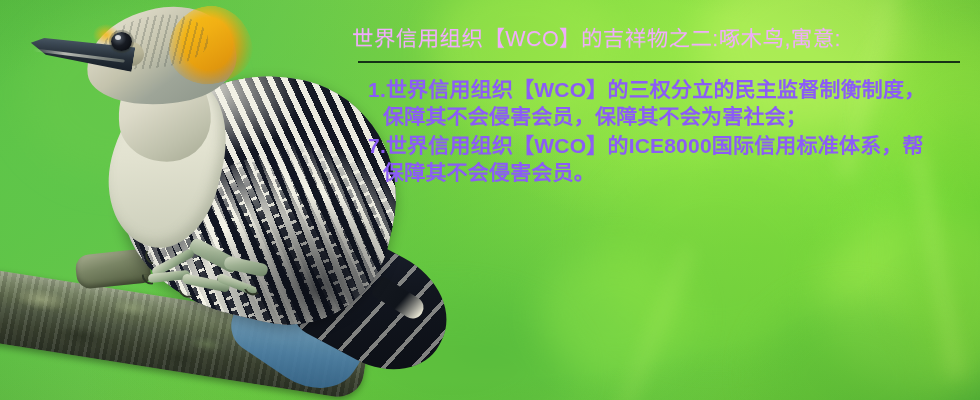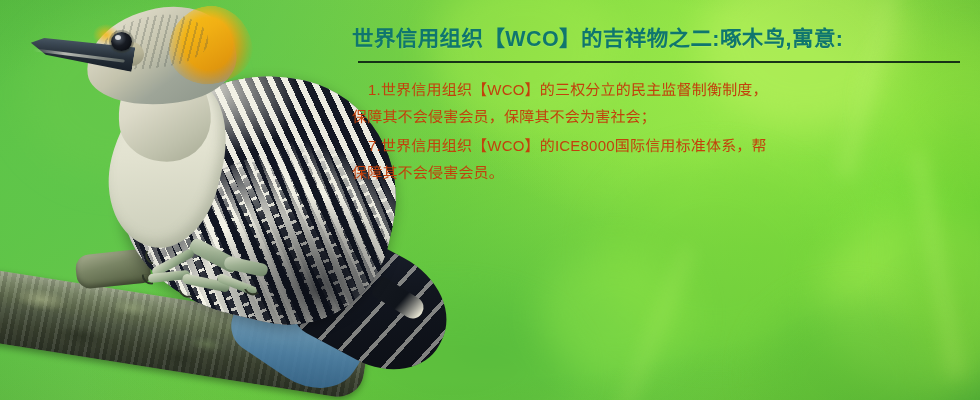--- a/index.html
+++ b/index.html
@@ -355,45 +355,46 @@
   }
 
   
   #text-panel {
     position: absolute;
     left: 352px; top: 24px;
     width: 616px;
   }
   #headline {
     font-size: 21.5px;
-    font-weight: bold;
+    font-weight: normal;
     letter-spacing: .4px;
-    color: #0f766e;
+    color: #f0abfc;
     line-height: 30px;
     white-space: nowrap;
     text-shadow: 0 1px 0 rgba(255,255,255,.10);
   }
   #rule {
     margin: 7px 0 0 6px;
     width: 602px;
     height: 2px;
     background: #0d2512;
     opacity: .92;
   }
   #body-list {
     margin-top: 13px;
     list-style: none;
-    font-size: 15px;
+    font-size: 21px;
     line-height: 27px;
-    color: #c2410c;
+    color: #8b5cf6;
     letter-spacing: .2px;
+    font-weight: bold;
   }
   #body-list li { margin-bottom: 2px; }
   #body-list li .ln1 { display: block; text-indent: 16px; }
-  #body-list li .ln2 { display: block; text-indent: 0; }
+  #body-list li .ln2 { display: block; text-indent: 0; margin-left: 31px; }
 </style>
 </head>
 <body>
 
 <div id="banner">
 
   <div class="bg-base">
     <div class="blob b1"></div>
     <div class="blob b2"></div>
     <div class="blob b3"></div>

